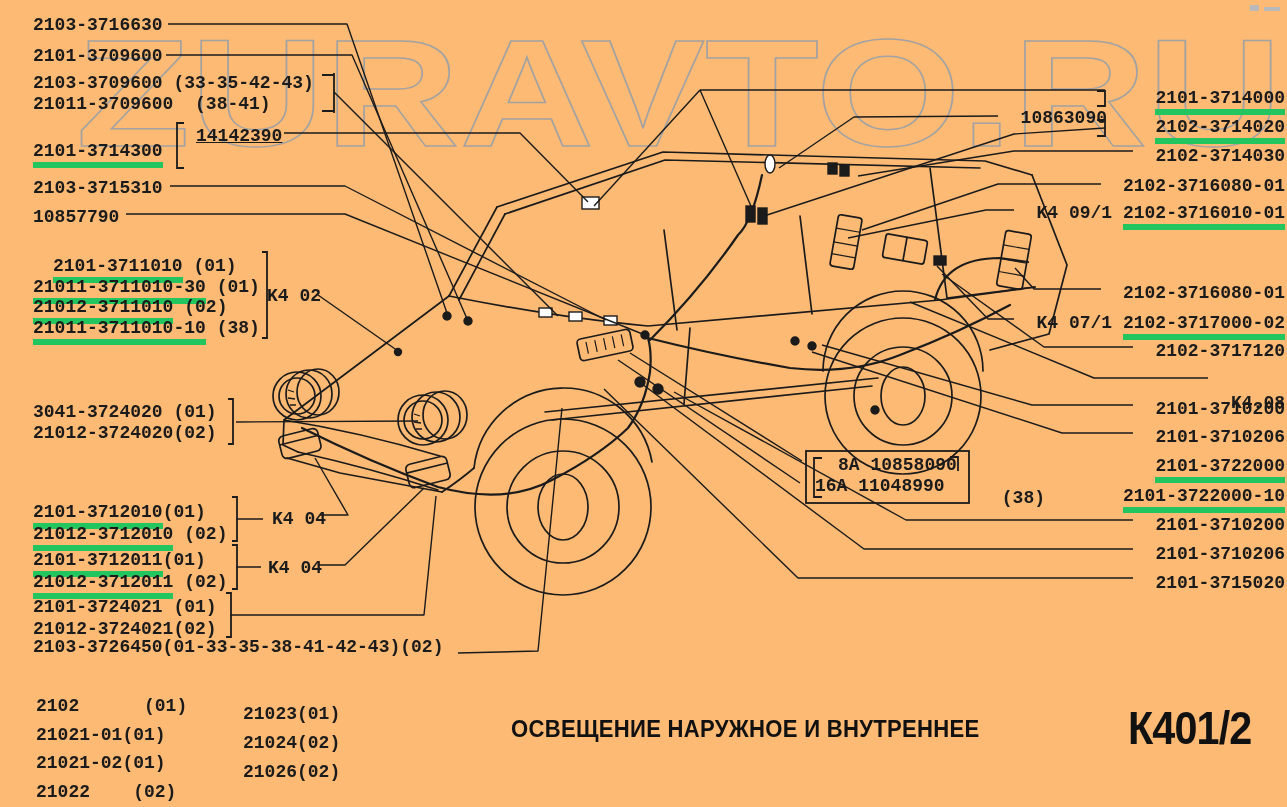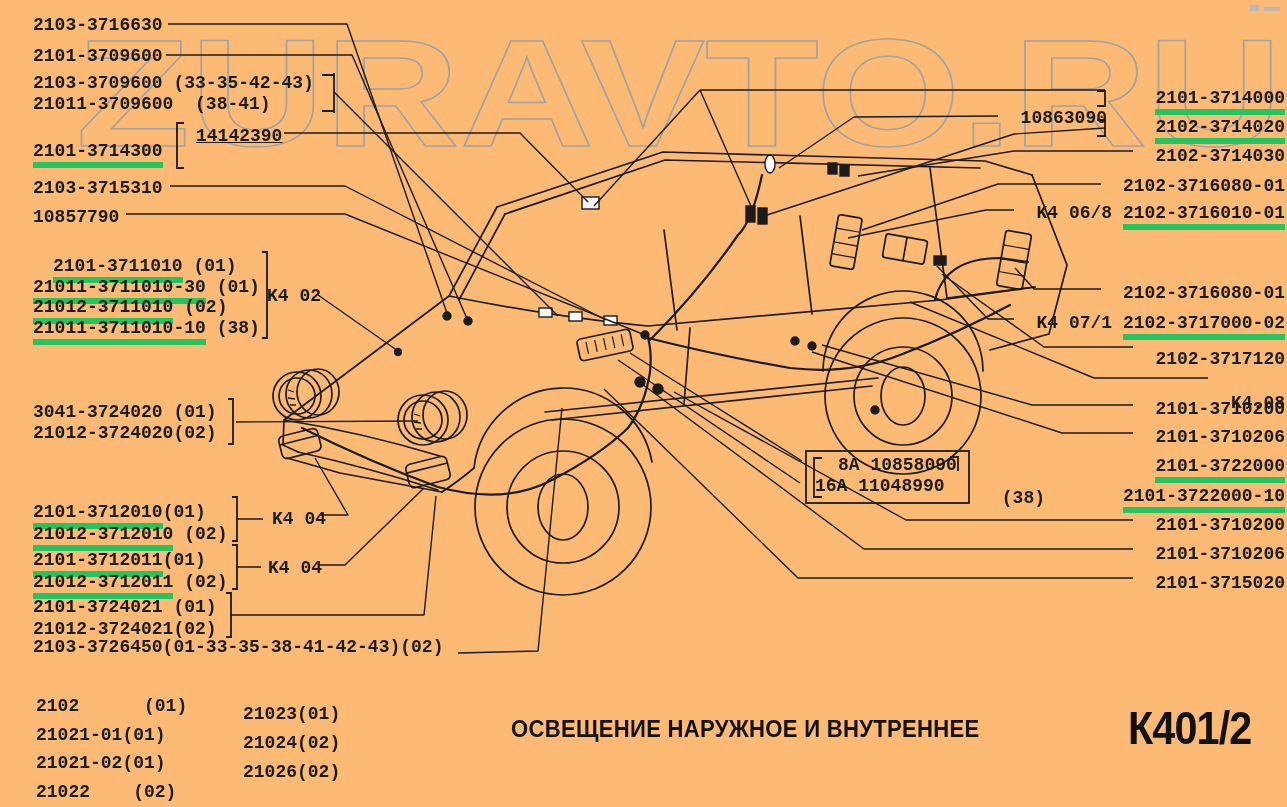--- a/index.html
+++ b/index.html
@@ -222,24 +222,24 @@
       <div class="lbl" style="top: 753px; left: 36px;">21021-02(01)</div>
       <div class="lbl" style="top: 782px; left: 36px;">21022    (02)</div>
       <div class="lbl" style="top: 704px; left: 243px;">21023(01)</div>
       <div class="lbl" style="top: 733px; left: 243px;">21024(02)</div>
       <div class="lbl" style="top: 762px; left: 243px;">21026(02)</div>
       <div class="lbl" style="top: 88px; right: 19px;"><span class="u">2101-3714000</span></div>
       <div class="lbl" style="top: 108px; right: 197px;">10863090</div>
       <div class="lbl" style="top: 117px; right: 19px;"><span class="u">2102-3714020</span></div>
       <div class="lbl" style="top: 146px; right: 19px;">2102-3714030</div>
       <div class="lbl" style="top: 176px; right: 19px;">2102-3716080-01</div>
-      <div class="lbl" style="top: 203px; right: 19px;"><span>K4 06/8 </span><span class="u">2102-3716010-01</span></div>
+      <div class="lbl" style="top: 203px; right: 19px;"><span>K4 09/1 </span><span class="u">2102-3716010-01</span></div>
       <div class="lbl" style="top: 283px; right: 19px;">2102-3716080-01</div>
       <div class="lbl" style="top: 313px; right: 19px;"><span>K4 07/1 </span><span class="u">2102-3717000-02</span></div>
-      <div class="lbl" style="top: 341px; right: 19px; margin-top: 8px;">2102-3717120</div>
+      <div class="lbl" style="top: 341px; right: 19px;">2102-3717120</div>
       <div class="lbl" style="top: 369px; right: 19px; margin-top: 24px;">K4.08</div>
       <div class="lbl" style="top: 399px; right: 19px;">2101-3710200</div>
       <div class="lbl" style="top: 427px; right: 19px;">2101-3710206</div>
       <div class="lbl" style="top: 456px; right: 19px;"><span class="u">2101-3722000</span></div>
       <div class="lbl" style="top: 486px; right: 19px;"><span class="u">2101-3722000-10</span></div>
       <div class="lbl" style="top: 488px; right: 259px;">(38)</div>
       <div class="lbl" style="top: 515px; right: 19px;">2101-3710200</div>
       <div class="lbl" style="top: 544px; right: 19px;">2101-3710206</div>
       <div class="lbl" style="top: 573px; right: 19px;">2101-3715020</div>
       <div class="lbl" style="top: 455px; left: 838px;">8А 10858090</div>

